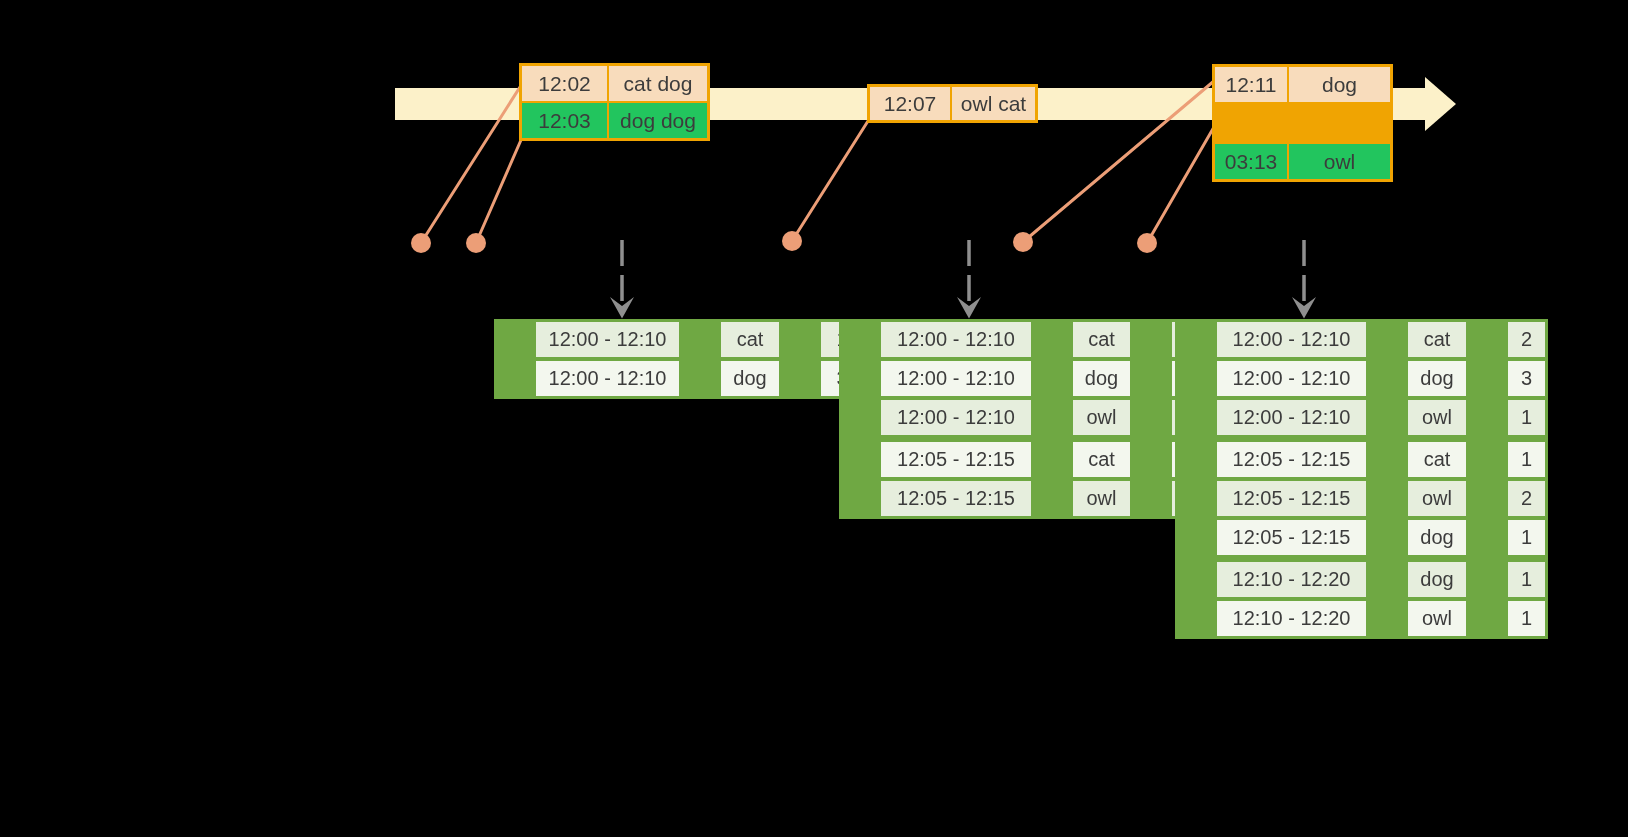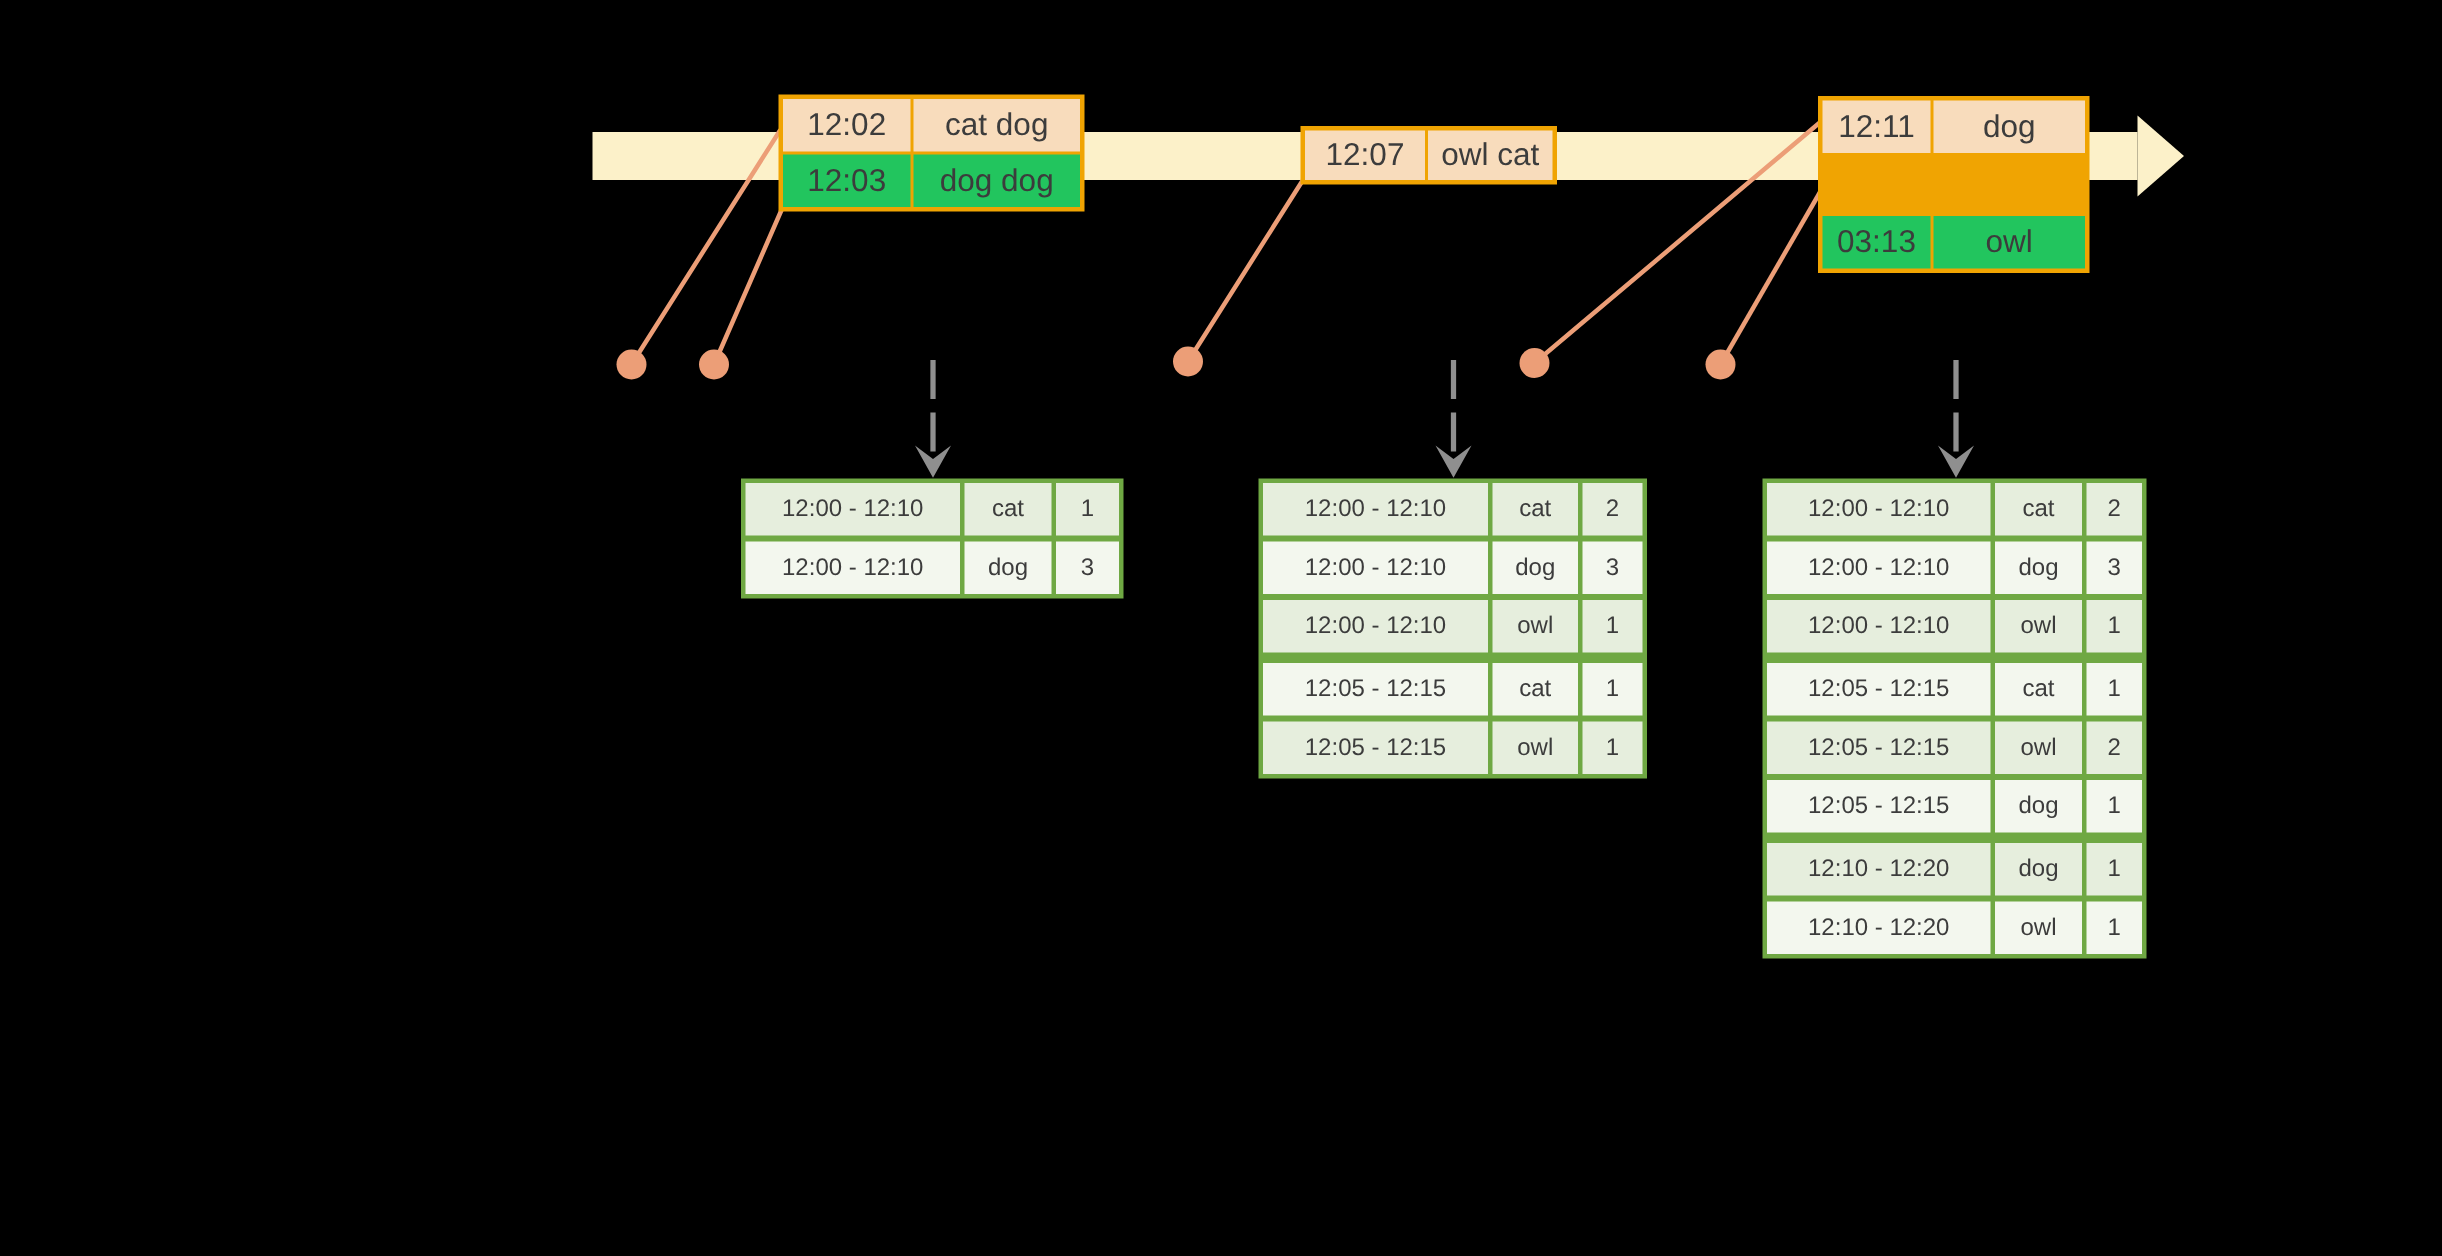--- a/index.html
+++ b/index.html
@@ -19,33 +19,33 @@
   
   .etable{position:absolute;z-index:3;background:#f0a402;padding:3px;display:flex;flex-direction:column;gap:2px;}
   .etable .erow{display:flex;gap:2px;}
   .etable .cell{
     height:35px;display:flex;align-items:center;justify-content:center;
     font-size:21px;color:#3c3c3c;white-space:nowrap;
   }
   .erow.hl .cell{background:#f8dcbc;}
   .erow.lt .cell{background:#22c55e;}
   #etableA{left:519px;top:63px;}
-  #etableA .c-time{width:85px;} #etableA .c-words{width:111px;}
+  #etableA .c-time{width:85px;} #etableA .c-words{width:98px;}
   #etableB{left:867px;top:84px;}
   #etableB .cell{height:33px;}
   #etableB .c-time{width:80px;} #etableB .c-words{width:83px;}
   #etableC{left:1212px;top:64px;gap:42px;}
   #etableC .c-time{width:72px;} #etableC .c-words{width:101px;}
   
   .rtable{position:absolute;z-index:3;background:#6fa843;padding:3px;display:flex;flex-direction:column;gap:4px;}
   .rtable .rrow{display:flex;gap:3px;}
   .rtable .rrow.group-start{margin-top:3px;}
   .rtable .cell{
     height:35px;display:flex;align-items:center;justify-content:center;
-    font-size:16px;color:#3c3c3c;white-space:nowrap;
+    font-size:20px;color:#3c3c3c;white-space:nowrap;margin-left:39px;
   }
   .rtable .rrow:nth-child(odd) .cell{background:#e6eedd;}
   .rtable .rrow:nth-child(even) .cell{background:#f3f7ee;}
   #rtable1{left:494px;top:319px;}
   #rtable1 .c-win{width:143px;} #rtable1 .c-word{width:58px;} #rtable1 .c-count{width:42px;}
   #rtable2{left:839px;top:319px;}
   #rtable2 .c-win{width:150px;} #rtable2 .c-word{width:57px;} #rtable2 .c-count{width:40px;}
   #rtable3{left:1175px;top:319px;}
   #rtable3 .c-win{width:149px;} #rtable3 .c-word{width:58px;} #rtable3 .c-count{width:37px;}
 </style>

